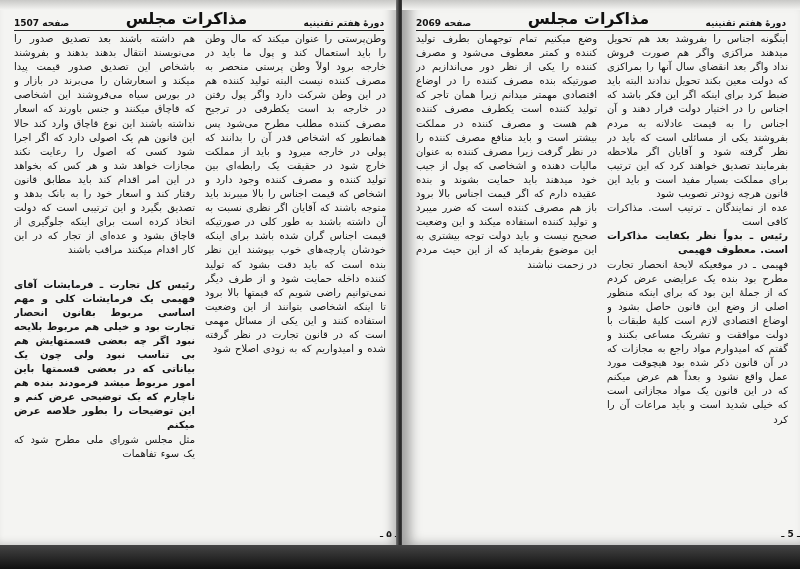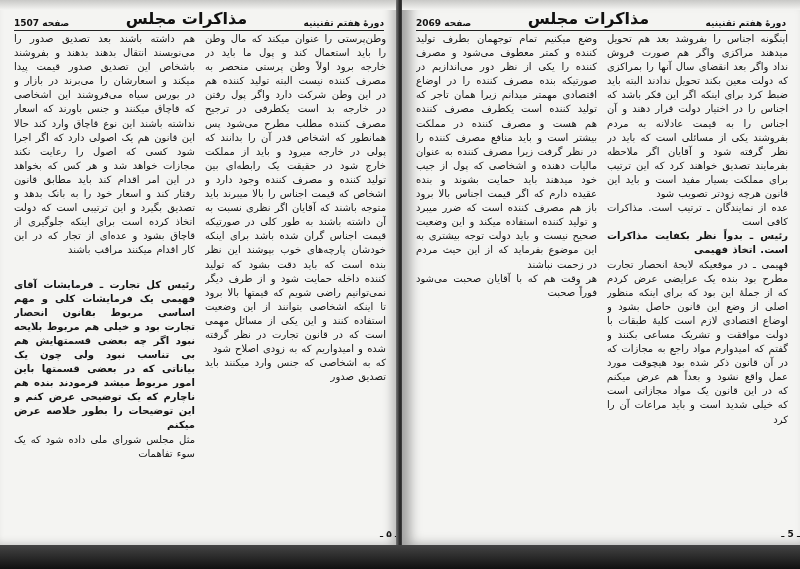--- a/index.html
+++ b/index.html
@@ -69,49 +69,47 @@
   <div class="page left">
     <div class="page-top-shade"></div>
     <div class="header">
       <span>دورهٔ هفتم تقنینیه</span>
       <span class="title">مذاکرات مجلس</span>
       <span>صفحه 1507</span>
     </div>
     <div class="columns">
       <div class="col">
         <p>وطن‌پرستی را عنوان میکند که مال وطن را باید استعمال کند و پول ما باید در خارجه برود اولاً وطن پرستی منحصر به مصرف کننده نیست البته تولید کننده هم در این وطن شرکت دارد واگر پول رفتن در خارجه بد است یکطرفی در ترجیح مصرف کننده مطلب مطرح می‌شود پس همانطور که اشخاص قدر آن را بدانند که پولی در خارجه میرود و باید از مملکت خارج شود در حقیقت یک رابطه‌ای بین تولید کننده و مصرف کننده وجود دارد و اشخاص که قیمت اجناس را بالا میبرند باید متوجه باشند که آقایان اگر نظری نسبت به آن داشته باشند به طور کلی در صورتیکه قیمت اجناس گران شده باشد برای اینکه خودشان پارچه‌های خوب بپوشند این نظر بنده است که باید دقت بشود که تولید کننده داخله حمایت شود و از طرف دیگر نمی‌توانیم راضی شویم که قیمتها بالا برود تا اینکه اشخاصی بتوانند از این وضعیت استفاده کنند و این یکی از مسائل مهمی است که در قانون تجارت در نظر گرفته شده و امیدواریم که به زودی اصلاح شود</p>
-        <p>که به اشخاصی که جنس وارد میکنند باید تصدیق صدور</p>
       </div>
       <div class="col">
         <p>هم داشته باشند بعد تصدیق صدور را می‌نویسند انتقال بدهند بدهند و بفروشند باشخاص این تصدیق صدور قیمت پیدا میکند و اسعارشان را می‌برند در بازار و در بورس سیاه می‌فروشند این اشخاصی که قاچاق میکنند و جنس باورند که اسعار نداشته باشند این نوع قاچاق وارد کند حالا این قانون هم یک اصولی دارد که اگر اجرا شود کسی که اصول را رعایت نکند مجازات خواهد شد و هر کس که بخواهد در این امر اقدام کند باید مطابق قانون رفتار کند و اسعار خود را به بانک بدهد و تصدیق بگیرد و این ترتیبی است که دولت اتخاذ کرده است برای اینکه جلوگیری از قاچاق بشود و عده‌ای از تجار که در این کار اقدام میکنند مراقب باشند</p>
         <p class="heading">رئیس کل تجارت ـ فرمایشات آقای فهیمی یک فرمایشات کلی و مهم اساسی مربوط بقانون انحصار تجارت بود و خیلی هم مربوط بلایحه نبود اگر چه بعضی قسمتهایش هم بی تناسب نبود ولی چون یک بیاناتی که در بعضی قسمتها باین امور مربوط میشد فرمودند بنده هم ناچارم که یک توضیحی عرض کنم و این توضیحات را بطور خلاصه عرض میکنم</p>
-        <p>مثل مجلس شورای ملی داده شود که یک سوء تفاهمات</p>
+        <p>مثل مجلس شورای ملی مطرح شود که یک سوء تفاهمات</p>
       </div>
     </div>
     <div class="folio">ـ ۵ ـ</div>
   </div>
 
   <div class="gutter"></div>
 
   <div class="page right">
     <div class="page-top-shade"></div>
     <div class="header">
       <span>دورهٔ هفتم تقنینیه</span>
       <span class="title">مذاکرات مجلس</span>
       <span>صفحه 2069</span>
     </div>
     <div class="columns">
       <div class="col">
         <p>اینگونه اجناس را بفروشد بعد هم تحویل میدهند مراکزی واگر هم صورت فروش نداد واگر بعد انقضای سال آنها را بمراکزی که دولت معین بکند تحویل ندادند البته باید ضبط کرد برای اینکه اگر این فکر باشد که اجناس را در اختیار دولت قرار دهند و آن اجناس را به قیمت عادلانه به مردم بفروشند یکی از مسائلی است که باید در نظر گرفته شود و آقایان اگر ملاحظه بفرمایند تصدیق خواهند کرد که این ترتیب برای مملکت بسیار مفید است و باید این قانون هرچه زودتر تصویب شود</p>
         <p>عده از نمایندگان ـ ترتیب است. مذاکرات کافی است</p>
-        <p class="speaker">رئیس ـ بدواً نظر بکفایت مذاکرات است. اتخاذ فهیمی</p>
+        <p class="speaker">رئیس ـ بدواً نظر بکفایت مذاکرات است. معطوف فهیمی</p>
         <p>فهیمی ـ در موقعیکه لایحهٔ انحصار تجارت مطرح بود بنده یک عرایضی عرض کردم که از جملهٔ این بود که برای اینکه منظور اصلی از وضع این قانون حاصل بشود و اوضاع اقتصادی لازم است کلیهٔ طبقات با دولت موافقت و تشریک مساعی بکنند و گفتم که امیدوارم مواد راجع به مجازات که در آن قانون ذکر شده بود هیچوقت مورد عمل واقع نشود و بعداً هم عرض میکنم که در این قانون یک مواد مجازاتی است که خیلی شدید است و باید مراعات آن را کرد</p>
       </div>
       <div class="col">
         <p>وضع میکنیم تمام توجهمان بطرف تولید کننده و کمتر معطوف می‌شود و مصرف کننده را یکی از نظر دور می‌اندازیم در صورتیکه بنده مصرف کننده را در اوضاع اقتصادی مهمتر میدانم زیرا همان تاجر که تولید کننده است یکطرف مصرف کننده هم هست و مصرف کننده در مملکت بیشتر است و باید منافع مصرف کننده را در نظر گرفت زیرا مصرف کننده به عنوان مالیات دهنده و اشخاصی که پول از جیب خود میدهند باید حمایت بشوند و بنده عقیده دارم که اگر قیمت اجناس بالا برود باز هم مصرف کننده است که ضرر میبرد و تولید کننده استفاده میکند و این وضعیت صحیح نیست و باید دولت توجه بیشتری به این موضوع بفرماید که از این حیث مردم در زحمت نباشند</p>
-        <p>هر وقت هم که با آقایان صحبت می‌شود فوراً صحبت</p>
       </div>
     </div>
     <div class="folio">ـ 5 ـ</div>
   </div>
 
   <div class="bottom-band"></div>
 </div>
 
 </body></html>

